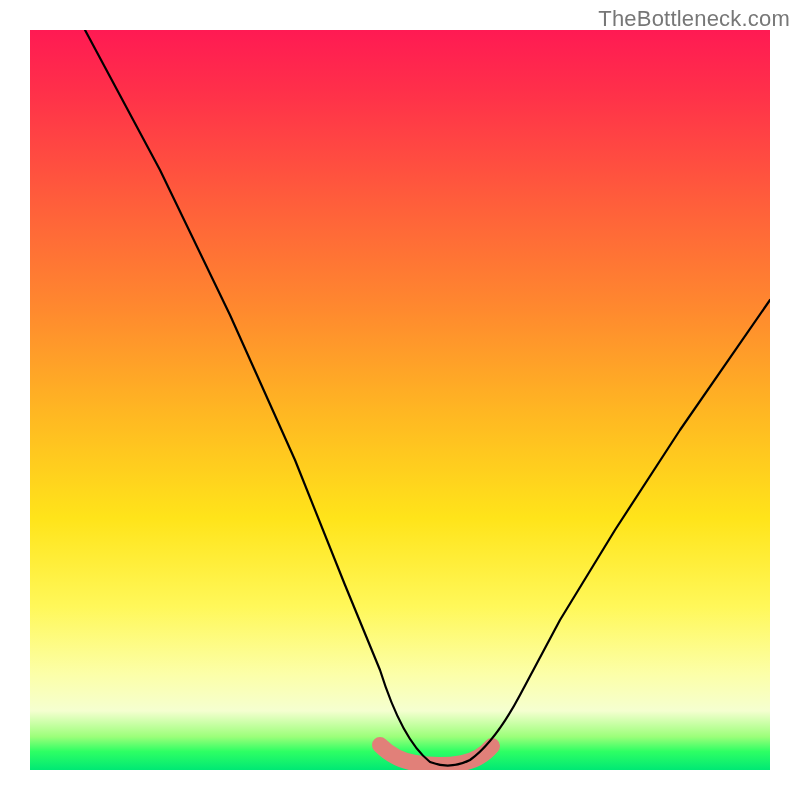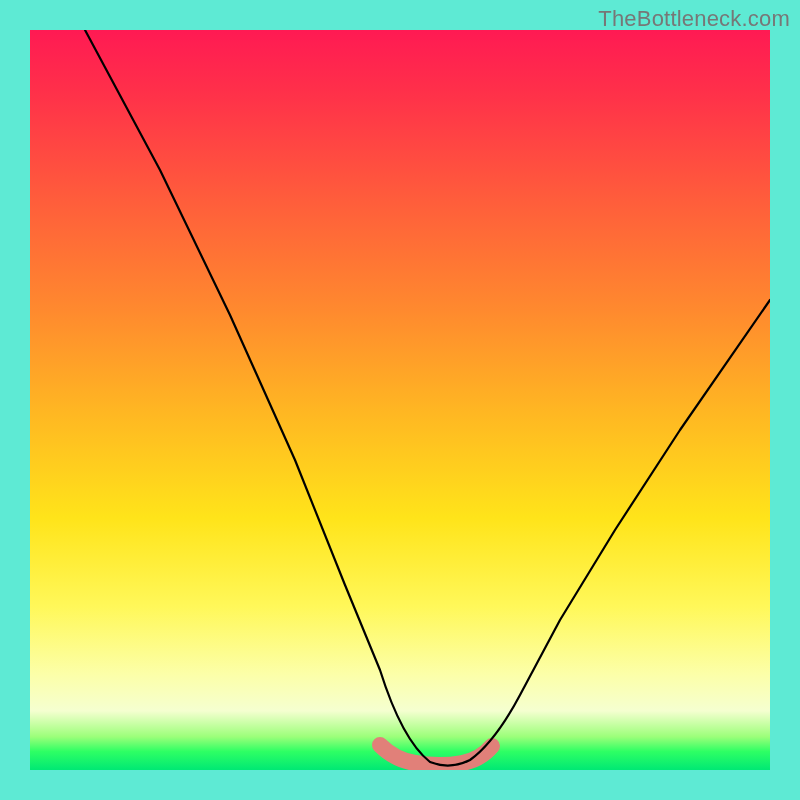--- a/index.html
+++ b/index.html
@@ -8,21 +8,21 @@
     width: 800px;
     height: 800px;
     overflow: hidden;
     background: #000;
     font-family: Arial, Helvetica, sans-serif;
   }
   .frame {
     position: relative;
     width: 800px;
     height: 800px;
-    background: #5eead4;
+    background: #ffffff;
   }
   .watermark {
     position: absolute;
     top: 6px;
     right: 10px;
     color: #777;
     font-size: 22px;
     font-weight: 500;
     letter-spacing: 0.2px;
     z-index: 5;

